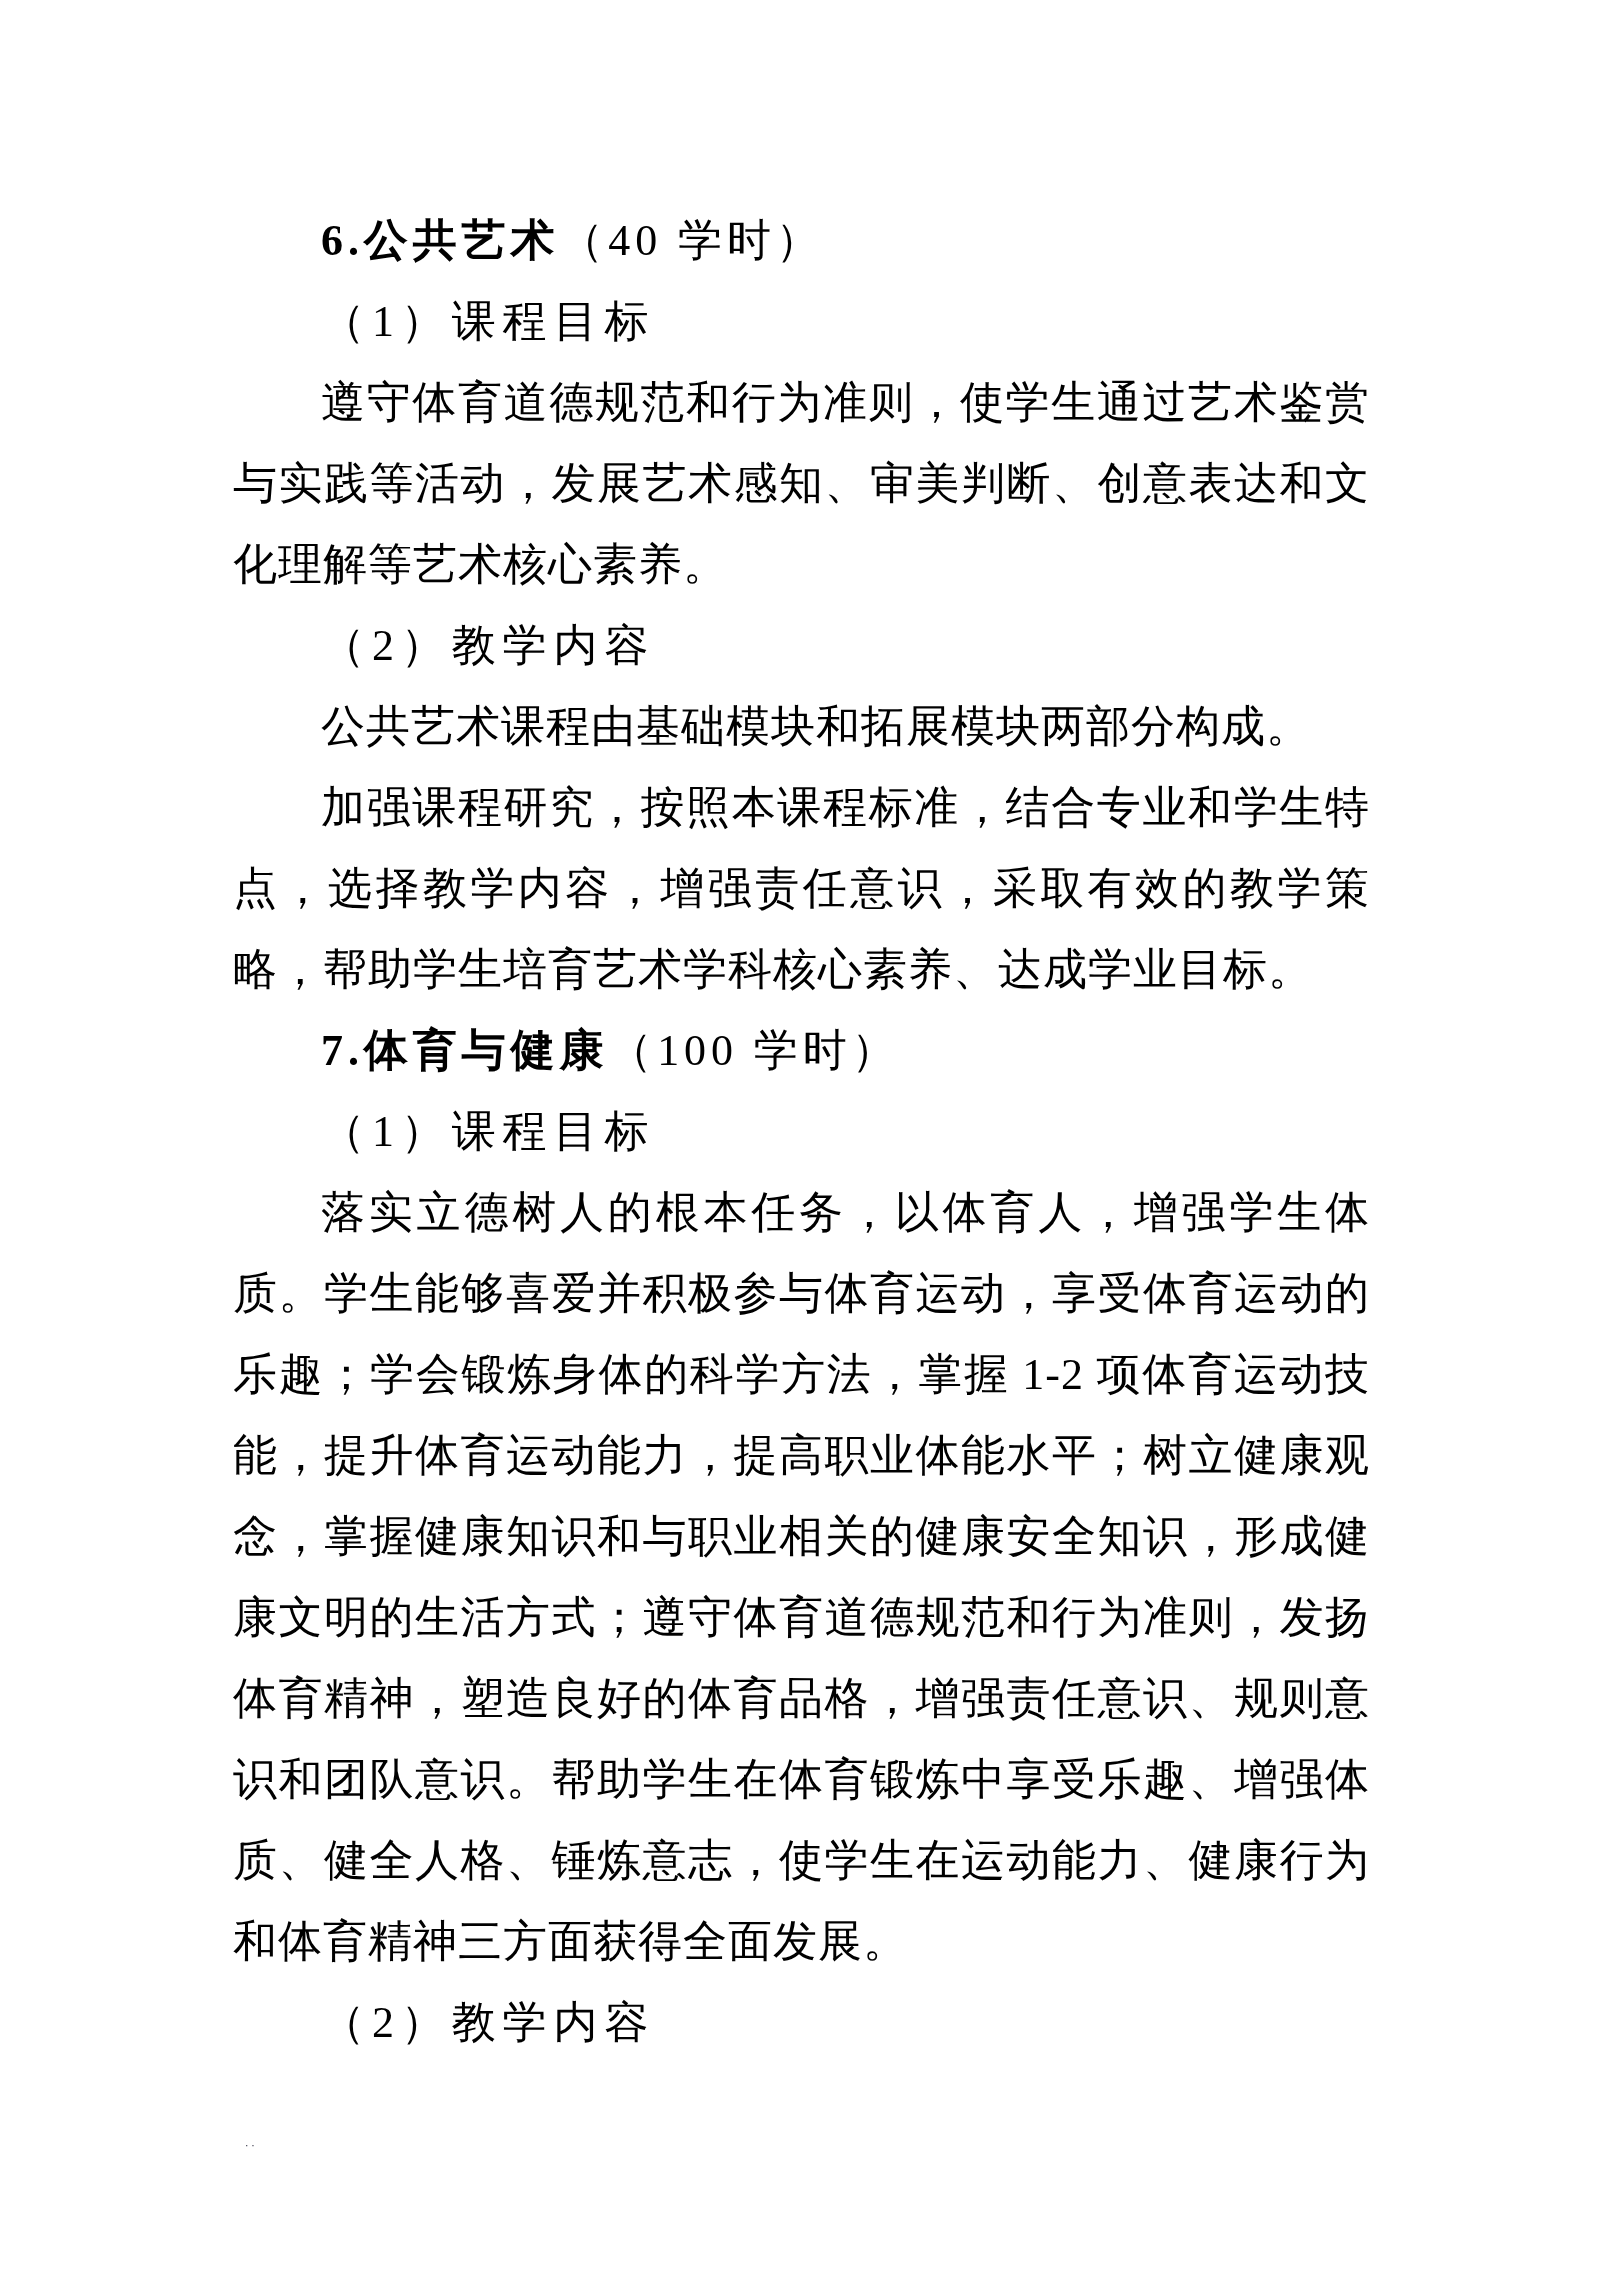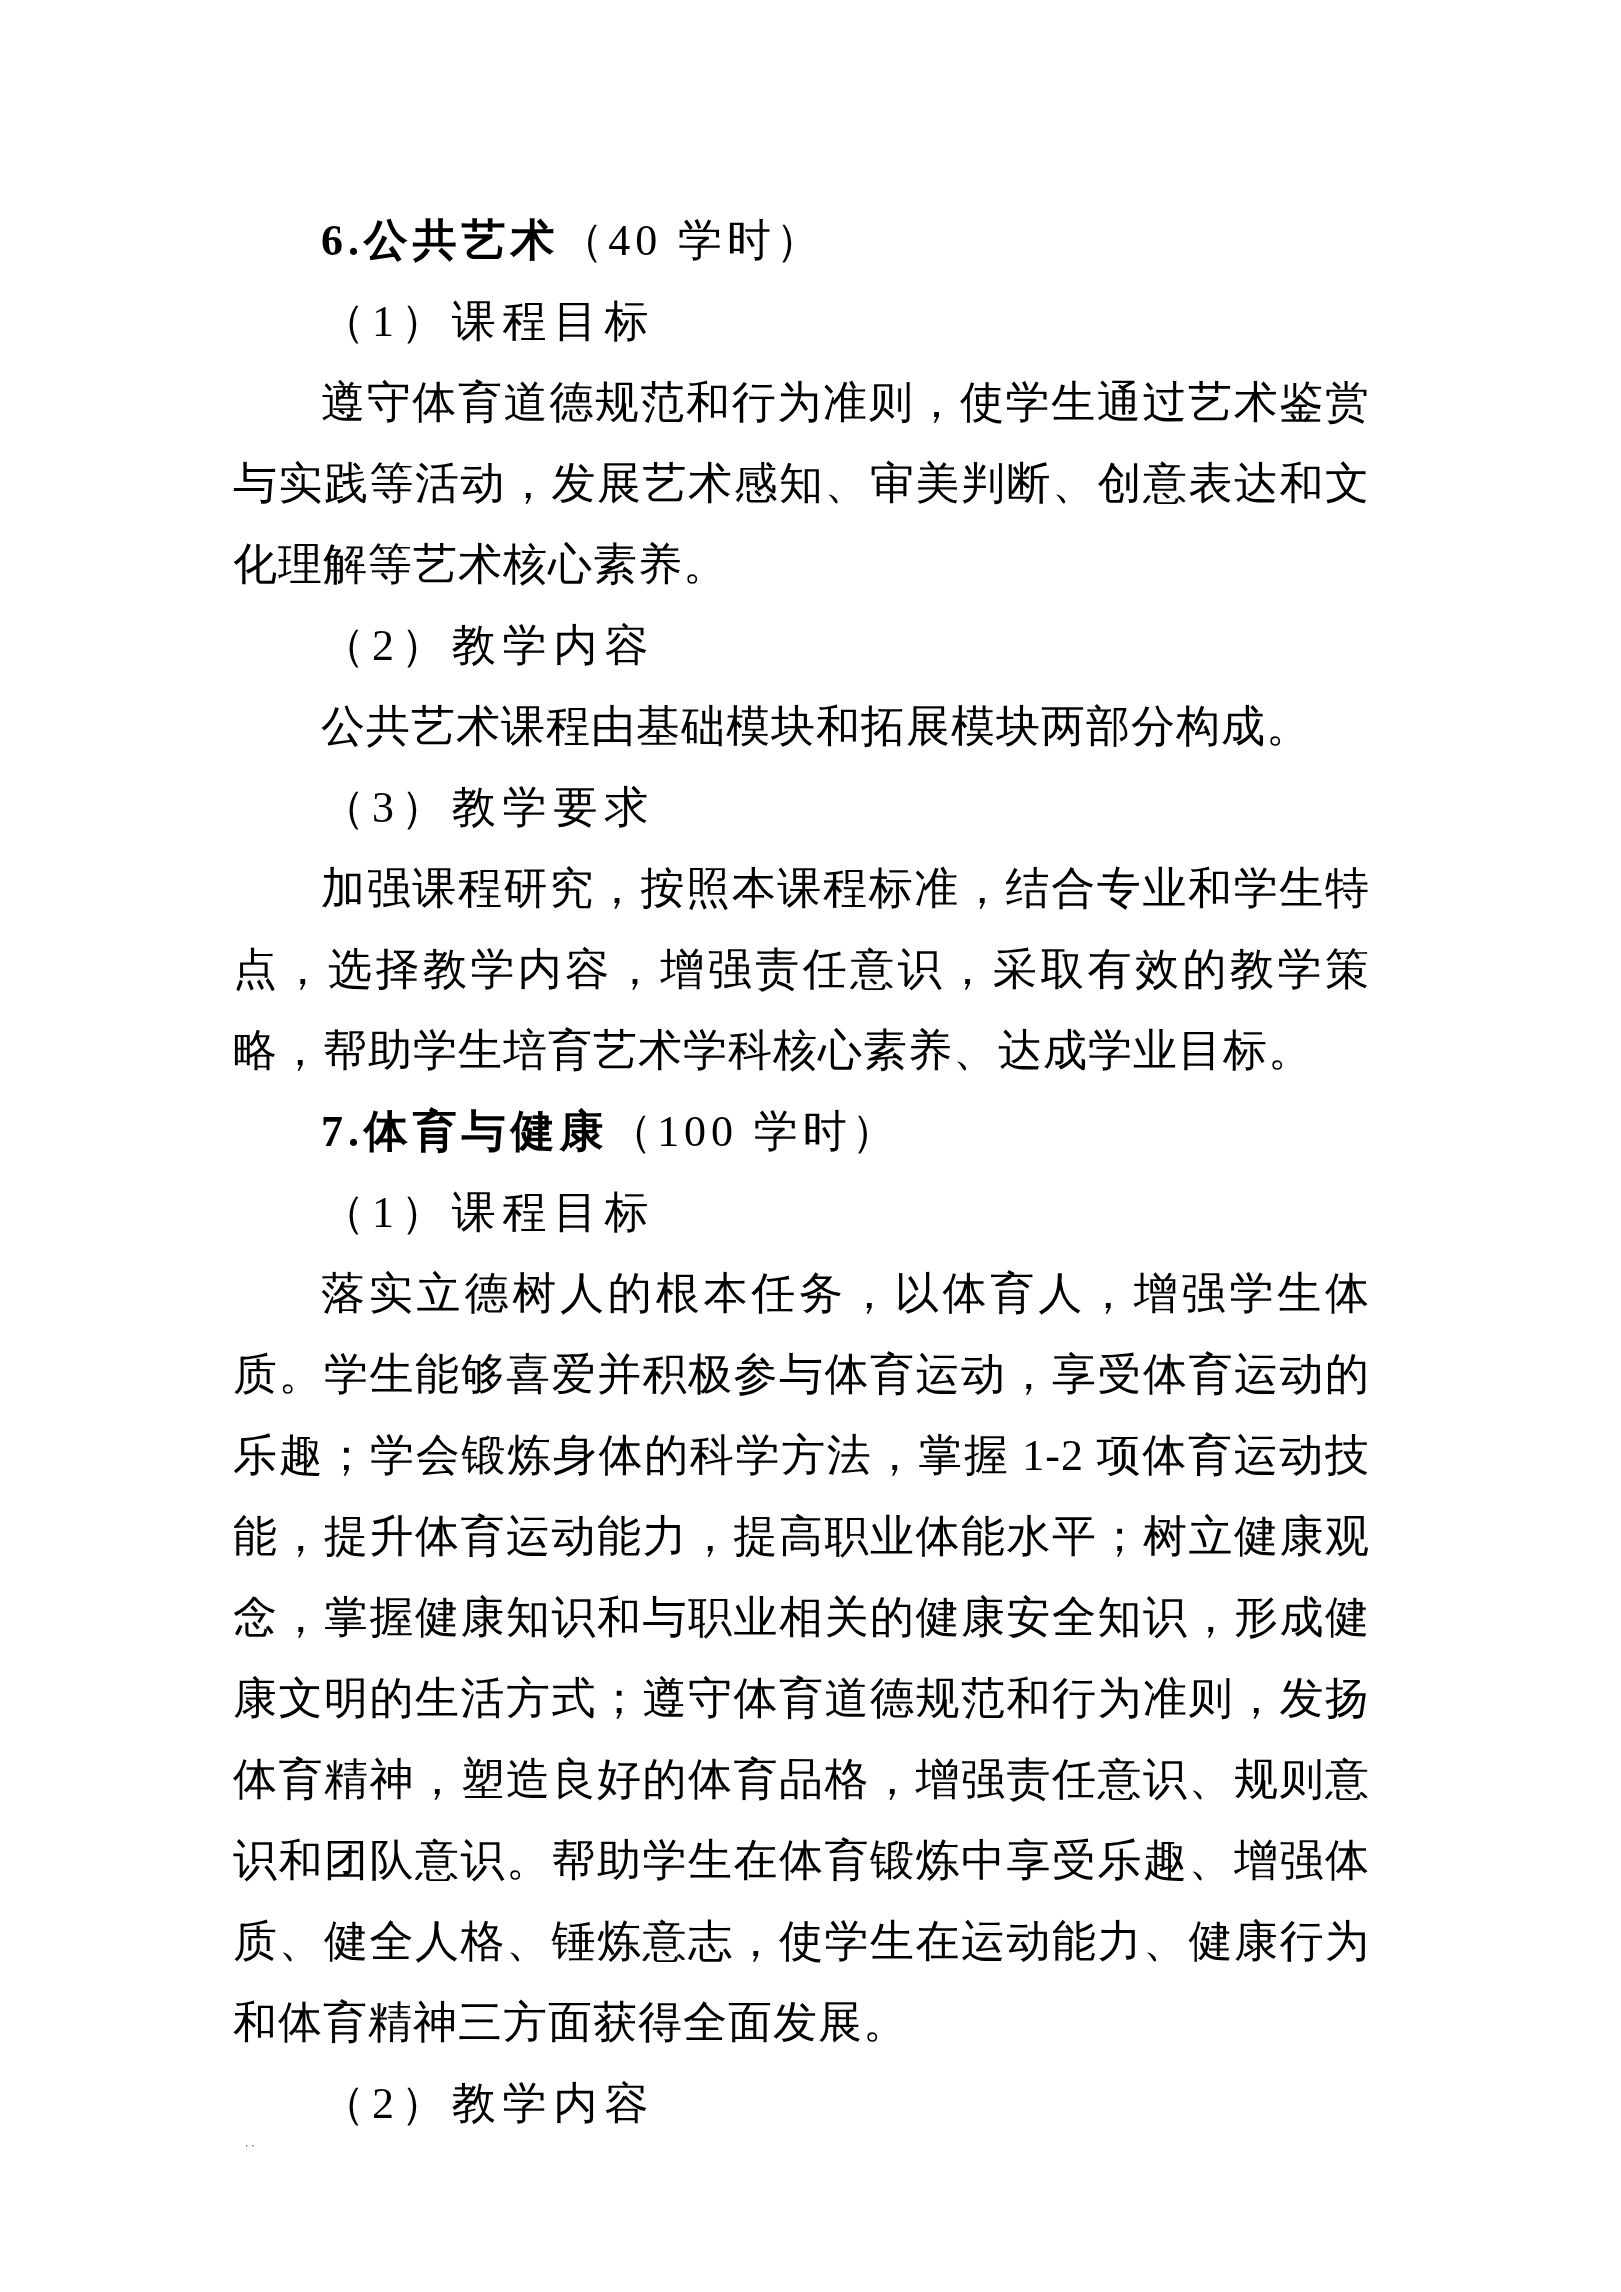--- a/index.html
+++ b/index.html
@@ -67,21 +67,20 @@
     <p class="heading"><span>6.公共艺术</span><span class="heading-rest">（40 学时）</span></p>
 
     <p class="sub">（1）课程目标</p>
 
     <p class="para">遵守体育道德规范和行为准则，使学生通过艺术鉴赏与实践等活动，发展艺术感知、审美判断、创意表达和文化理解等艺术核心素养。</p>
 
     <p class="sub">（2）教学内容</p>
 
     <p class="para">公共艺术课程由基础模块和拓展模块两部分构成。</p>
 
-    <p class="sub">（3）教学要求</p>
 
     <p class="para">加强课程研究，按照本课程标准，结合专业和学生特点，选择教学内容，增强责任意识，采取有效的教学策略，帮助学生培育艺术学科核心素养、达成学业目标。</p>
 
     <p class="heading"><span>7.体育与健康</span><span class="heading-rest">（100 学时）</span></p>
 
     <p class="sub">（1）课程目标</p>
 
     <p class="para">落实立德树人的根本任务，以体育人，增强学生体质。学生能够喜爱并积极参与体育运动，享受体育运动的乐趣；学会锻炼身体的科学方法，掌握 1-2 项体育运动技能，提升体育运动能力，提高职业体能水平；树立健康观念，掌握健康知识和与职业相关的健康安全知识，形成健康文明的生活方式；遵守体育道德规范和行为准则，发扬体育精神，塑造良好的体育品格，增强责任意识、规则意识和团队意识。帮助学生在体育锻炼中享受乐趣、增强体质、健全人格、锤炼意志，使学生在运动能力、健康行为和体育精神三方面获得全面发展。</p>
 
     <p class="sub">（2）教学内容</p>

